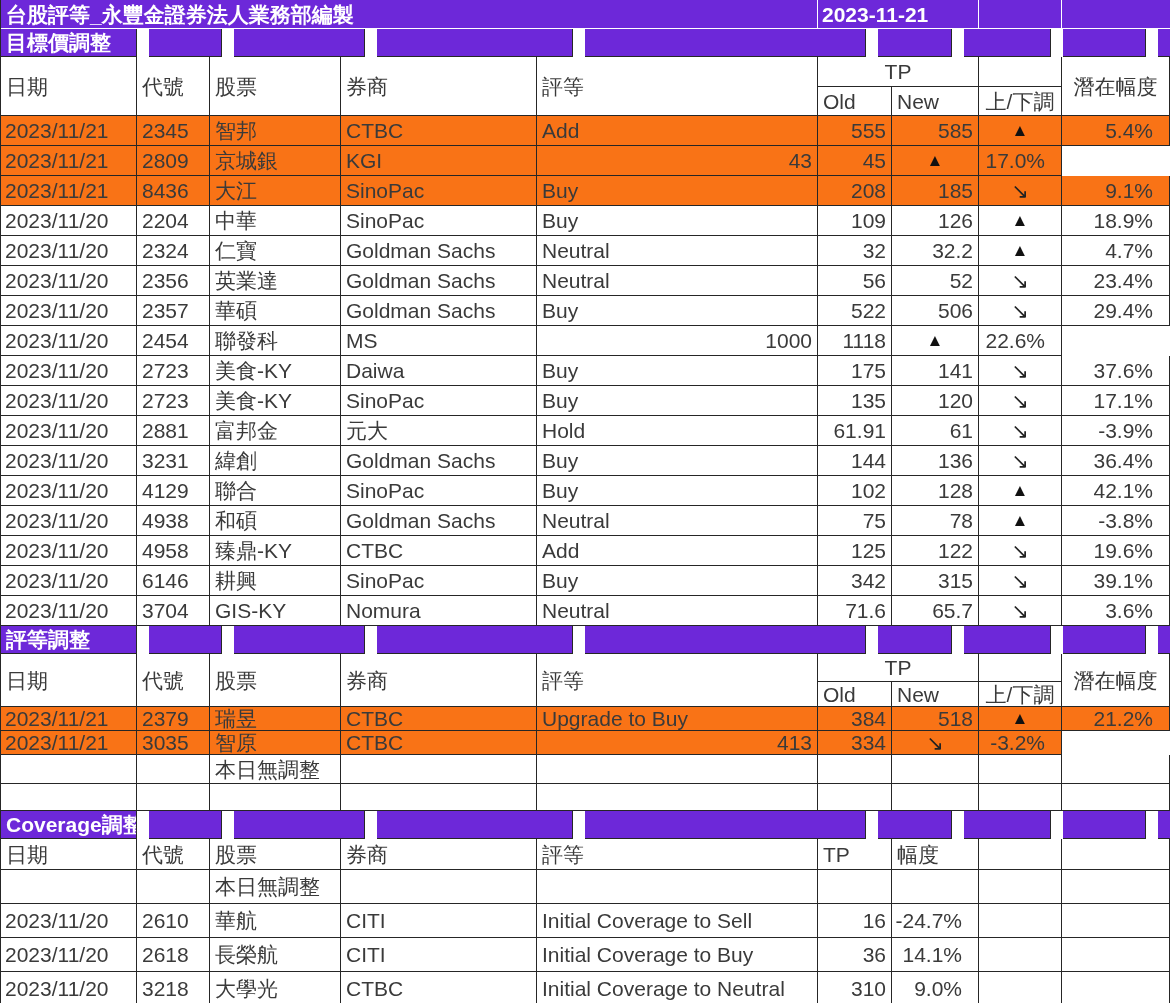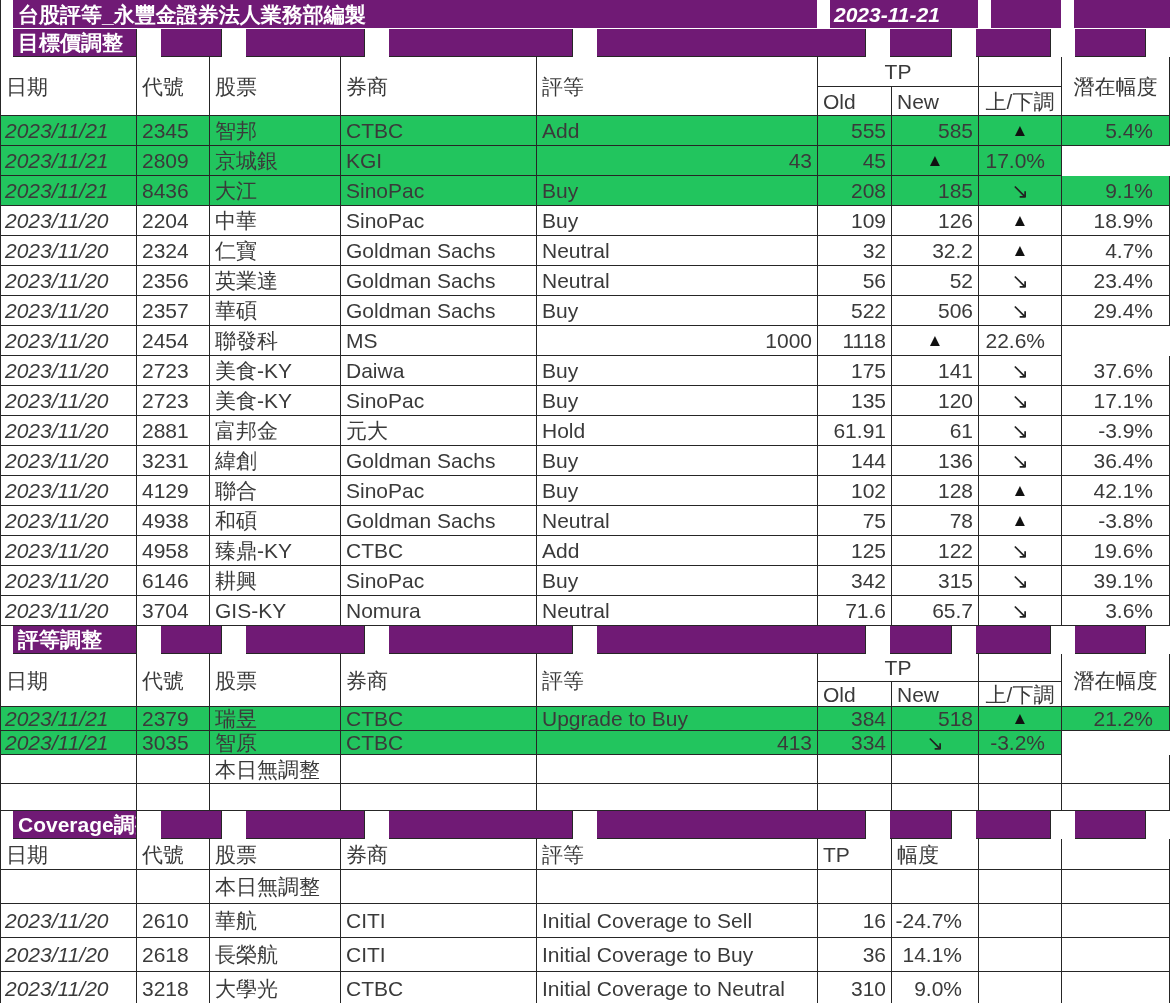--- a/index.html
+++ b/index.html
@@ -7,21 +7,21 @@
     position:relative;width:1170px;height:1003px;overflow:hidden;background:#fff;
     font-family:"Liberation Sans","DejaVu Sans",sans-serif;color:#3a3a3a;
     border-left:1px solid #262626;box-sizing:border-box;
   }
   .grid{display:grid;grid-template-columns:136px 73px 131px 196px 281px 74px 87px 83px 108px;}
   .cell{
     border-right:1px solid #262626;border-bottom:1px solid #262626;box-sizing:border-box;
     display:flex;align-items:center;padding:0 5px;font-size:21px;line-height:1;
     white-space:nowrap;overflow:hidden;
   }
-  .blue{background:#701a75;color:#fff;font-weight:bold;margin-left:12px;}
+  .blue{background:#6d28d9;color:#fff;font-weight:bold;}
   
   .trow{display:grid;grid-template-columns:817px 161px 83px 109px;height:29px;}
   .trow .cell{border-right:1px solid #fff;border-bottom:1px solid #fff;}
   
   .bar9{height:28px;gap:12px;}
   .bar9 .cell{border-bottom:1px solid #262626;}
   
   .head{grid-template-rows:30px 29px;}
   .head.sec2{grid-template-rows:28px 25px;}
   .cA{grid-column:1;grid-row:1/3}.cB{grid-column:2;grid-row:1/3}.cC{grid-column:3;grid-row:1/3}
@@ -32,24 +32,24 @@
   .cOld{grid-column:6;grid-row:2}.cNew{grid-column:7;grid-row:2}
   .cUD{grid-column:8;grid-row:2;justify-content:center;padding:0}
   
   .covhead{height:31px;}
   
   .r30{height:30px}.r24{height:24px}.r27{height:27px}.r29{height:29px}.r34{height:34px}
   
   .num{justify-content:flex-end;}
   .pct{justify-content:flex-end;padding-right:16px;}
   .ctr{justify-content:center;padding:0;}
-  .hl .cell{background:#22c55e;}
+  .hl .cell{background:#f97316;}
   .arrow-up{font-size:17px;color:#111;}
   .arrow-dn{font-size:21px;color:#222;}
-  .dateCell{padding-left:4px;font-style:italic;}
+  .dateCell{padding-left:4px;}
 </style>
 </head>
 <body>
 
 <div class="sheet">
 
   <div class="trow">
     <div class="cell blue">台股評等_永豐金證券法人業務部編製</div>
     <div class="cell blue dateCell">2023-11-21</div>
     <div class="cell blue"></div>

